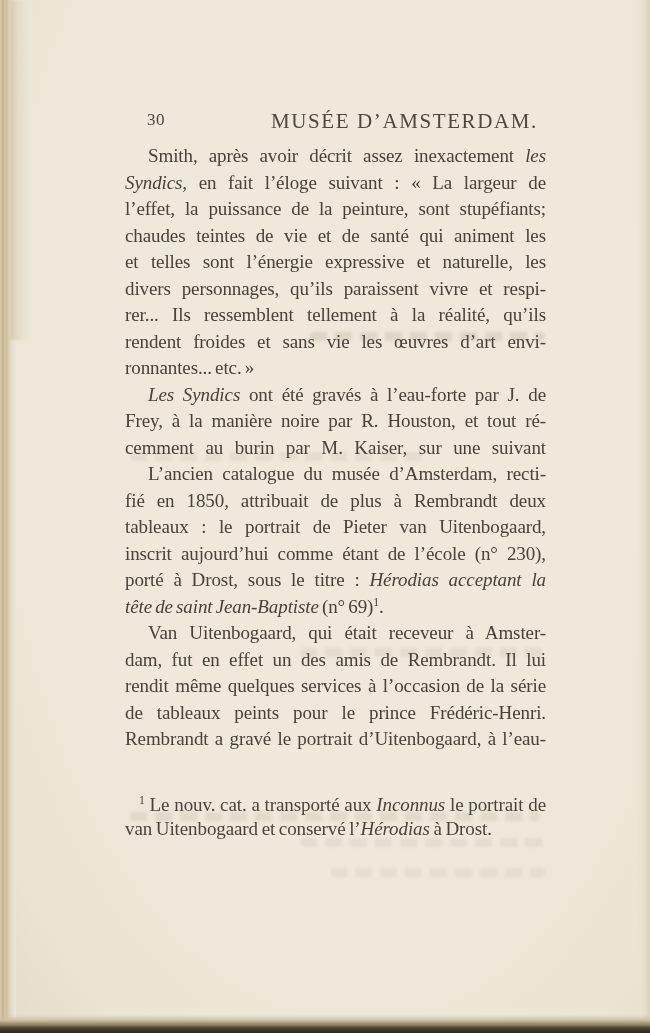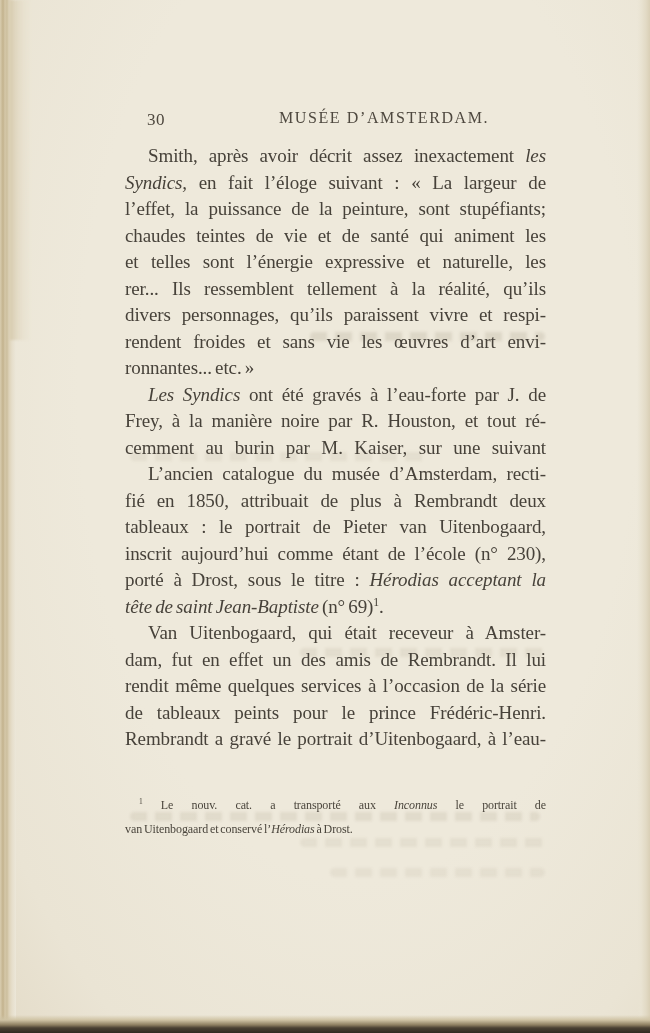--- a/index.html
+++ b/index.html
@@ -39,42 +39,42 @@
     position: absolute; left: 125px; top: 80px; width: 421px;
     color: #47423a;
     margin-top: 30px;
   }
   .header { position: relative; height: 0; }
   .page-number {
     position: absolute; left: 22px; top: 0;
     font-size: 17px; letter-spacing: .5px; color: #4e483f;
   }
   .running-title {
-    position: absolute; left: 154px; top: -1px;
-    font-size: 16px; letter-spacing: 1.6px; color: #4e483f;
+    position: absolute; left: 146px; top: -1px;
+    font-size: 21px; letter-spacing: 1.6px; color: #4e483f;
     white-space: nowrap;
   }
   .body-text {
     margin-top: 33px;
     font-size: 19px; line-height: 26.5px;
   }
   .line {
     text-align: justify;
     text-align-last: justify;
     word-spacing: -1.5px;
     letter-spacing: -0.1px;
     min-height: 26.5px;
   }
   .line.last { text-align-last: left; }
   .body-text .line.indent { text-indent: 23px; }
   .it  { font-style: italic; }
   .sup { font-size: 0.62em; vertical-align: super; line-height: 0; }
   .footnote {
     margin-top: 40px;
-    font-size: 12px; line-height: 24px;
+    font-size: 19px; line-height: 24px;
     color: #4a453c;
   }
   .footnote .line { min-height: 24px; word-spacing: -1px; }
   .footnote .line.indent { text-indent: 14px; }
   
   .ghost {
     position: absolute; height: 9px; border-radius: 5px;
     background: repeating-linear-gradient(90deg,
       rgba(133,120,95,.16) 0 17px, rgba(133,120,95,0) 17px 25px);
     filter: blur(1.6px);
@@ -106,22 +106,22 @@
       <span class="page-number">30</span>
       <span class="running-title">MUSÉE D’AMSTERDAM.</span>
     </div>
     <div class="body-text" id="body-text">
         <div>
           <div class="line indent"><span>Smith, après avoir décrit assez inexactement </span><span class="it">les</span></div>
           <div class="line"><span class="it">Syndics,</span><span> en fait l’éloge suivant : « La largeur de</span></div>
           <div class="line"><span>l’effet, la puissance de la peinture, sont stupéfiants;</span></div>
           <div class="line"><span>chaudes teintes de vie et de santé qui animent les</span></div>
           <div class="line"><span>et telles sont l’énergie expressive et naturelle, les</span></div>
+          <div class="line"><span>divers personnages, qu’ils paraissent vivre et respi-</span></div>
           <div class="line"><span>rer... Ils ressemblent tellement à la réalité, qu’ils</span></div>
-          <div class="line"><span>divers personnages, qu’ils paraissent vivre et respi-</span></div>
           <div class="line"><span>rendent froides et sans vie les œuvres d’art envi-</span></div>
           <div class="line last"><span>ronnantes... etc. »</span></div>
         </div>
         <div>
           <div class="line indent"><span class="it">Les Syndics</span><span> ont été gravés à l’eau-forte par J. de</span></div>
           <div class="line"><span>Frey, à la manière noire par R. Houston, et tout ré-</span></div>
           <div class="line"><span>cemment au burin par M. Kaiser, sur une suivant</span></div>
         </div>
         <div>
           <div class="line indent"><span>L’ancien catalogue du musée d’Amsterdam, recti-</span></div>

